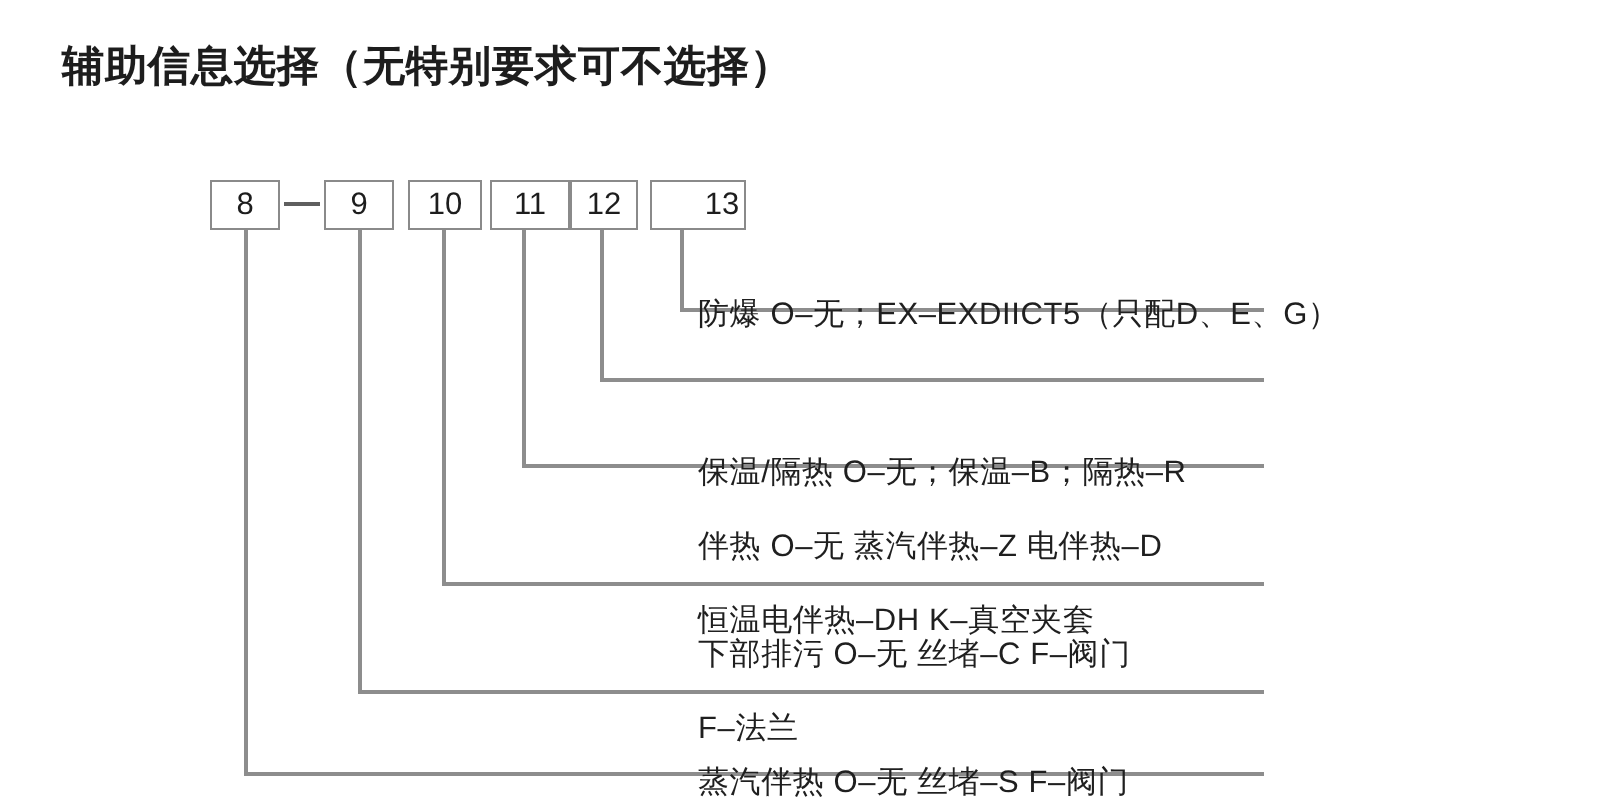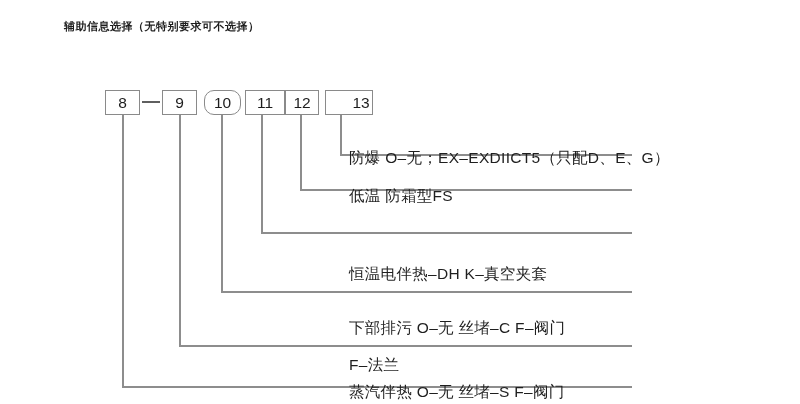--- a/index.html
+++ b/index.html
@@ -17,26 +17,25 @@
     height: 404px;
     background: #ffffff;
     overflow: hidden;
   }
 
   
   #title {
     position: absolute;
     left: 31px;
     top: 19px;
-    font-size: 11px;
+    font-size: 21px;
     font-weight: bold;
     letter-spacing: 0.5px;
     color: #1d1d1d;
     white-space: nowrap;
-    margin-left: 33px;
   }
 
   
   .code-box {
     position: absolute;
     top: 90px;
     height: 25px;
     border: 1.6px solid #8a8a8a;
     background: #ffffff;
     box-sizing: border-box;
@@ -84,21 +83,21 @@
 
   <div id="title">辅助信息选择（无特别要求可不选择）</div>
 
   <div class="code-box" style="left:105px; width:35px;">
     <span>8</span>
   </div>
   <div class="code-dash" style="left:142px; top:101px; width:18px;"></div>
   <div class="code-box" style="left:162px; width:35px;">
     <span>9</span>
   </div>
-  <div class="code-box" style="left:204px; width:37px;border-radius:10px;">
+  <div class="code-box" style="left:204px; width:37px;">
     <span>10</span>
   </div>
   <div class="code-box" style="left:245px; width:40px;">
     <span>11</span>
   </div>
   <div class="code-box" style="left:285px; width:34px;">
     <span>12</span>
   </div>
   <div class="code-box" style="left:325px; width:48px;padding-left:24px;">
     <span>13</span>
@@ -119,26 +118,27 @@
   <div class="lead-v" style="left:179px; top:115px; height:232px;"></div>
   <div class="lead-h" style="left:179px; top:345px; width:453px;"></div>
 
   <div class="lead-v" style="left:122px; top:115px; height:273px;"></div>
   <div class="lead-h" style="left:122px; top:386px; width:510px;"></div>
 
   <div class="desc" style="left:349px; top:131px;">
     <span class="ln">防爆  O–无；EX–EXDIICT5（只配D、E、G）</span>
   </div>
 
-  <div class="desc" style="left:349px; top:169px;">
-    <span class="ln">低温 防霜型FS</span>
+
+  <div class="desc" style="left:349px; top:210px;">
+    <span class="ln">保温/隔热 O–无；保温–B；隔热–R</span>
   </div>
 
-
   <div class="desc" style="left:349px; top:247px;">
+    <span class="ln">伴热 O–无 蒸汽伴热–Z 电伴热–D</span>
     <span class="ln">恒温电伴热–DH K–真空夹套</span>
   </div>
 
   <div class="desc" style="left:349px; top:301px;">
     <span class="ln">下部排污 O–无 丝堵–C F–阀门</span>
     <span class="ln">F–法兰</span>
   </div>
 
   <div class="desc" style="left:349px; top:365px;">
     <span class="ln">蒸汽伴热 O–无 丝堵–S F–阀门</span>

